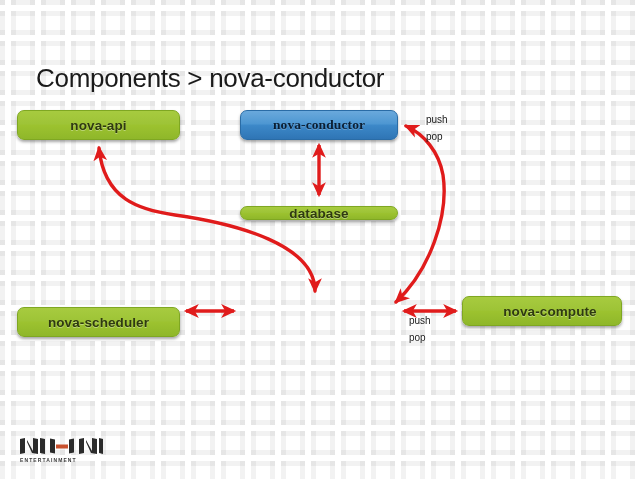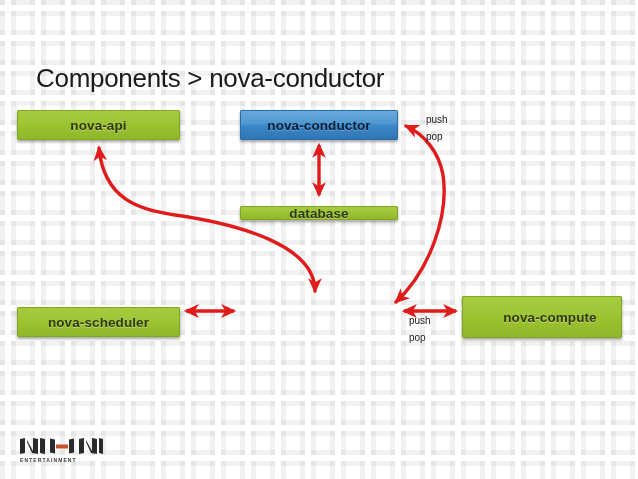--- a/index.html
+++ b/index.html
@@ -78,21 +78,21 @@
     font-weight: 400;
     letter-spacing: -0.3px;
     white-space: nowrap;
     z-index: 5;
     margin-top: 39px;
   }
 
   .node {
     position: absolute;
     z-index: 4;
-    border-radius: 1px;
+    border-radius: 7px;
     box-sizing: border-box;
     display: flex;
     align-items: center;
     justify-content: center;
     font-size: 13.5px;
     font-weight: bold;
     letter-spacing: 0.1px;
     box-shadow: 0 2px 3px rgba(0,0,0,0.35);
   }
   .node-green {
@@ -102,21 +102,21 @@
     text-shadow: 0 1px 0 rgba(255,255,255,0.35);
   }
   .node-blue {
     background: linear-gradient(to bottom, #6aa9dc 0%, #4e97d2 45%, #3c88c8 52%, #2f75b5 100%);
     border: 1px solid #2a6ca6;
     color: #0a1e33;
     text-shadow: 0 1px 0 rgba(255,255,255,0.25);
   }
 
   #node-nova-api        { left: 17px;  top: 110px; width: 163px; height: 30px; }
-  #node-nova-conductor  { left: 240px; top: 110px; width: 158px; height: 30px; }
+  #node-nova-conductor  { left: 240px; top: 110px; width: 158px; height: 30px; font-family: Liberation Serif, serif; }
   #node-database        { left: 240px; top: 200px; width: 158px; height: 29px; }
   #node-nova-scheduler  { left: 17px;  top: 296px; width: 163px; height: 30px; }
   #node-queue           { left: 240px; top: 296px; width: 158px; height: 30px; }
   #node-nova-compute    { left: 462px; top: 296px; width: 160px; height: 30px; }
 
   .edge-label {
     position: absolute;
     z-index: 5;
     font-size: 10px;
     line-height: 17px;
@@ -185,21 +185,21 @@
 
   <div class="node node-green" id="node-database" style="left: 240px; top: 206px; width: 158px; height: 14px; align-items: center;">
     <span>database</span>
   </div>
 
   <div class="node node-green" id="node-nova-scheduler" style="left: 17px; top: 296px; width: 163px; height: 30px; margin-top: 11px;">
     <span>nova-scheduler</span>
   </div>
 
 
-  <div class="node node-green" id="node-nova-compute" style="left: 462px; top: 296px; width: 160px; height: 42px; padding-left: 16px;">
+  <div class="node node-green" id="node-nova-compute" style="left: 462px; top: 296px; width: 160px; height: 30px; padding-left: 16px;">
     <span>nova-compute</span>
   </div>
 
   <div class="edge-label" id="label-push-pop-top" style="left: 426px; top: 111px;">
     <div>push</div>
     <div>pop</div>
   </div>
 
   <div class="edge-label" id="label-push-pop-bottom" style="left: 409px; top: 312px;">
     <div>push</div>

